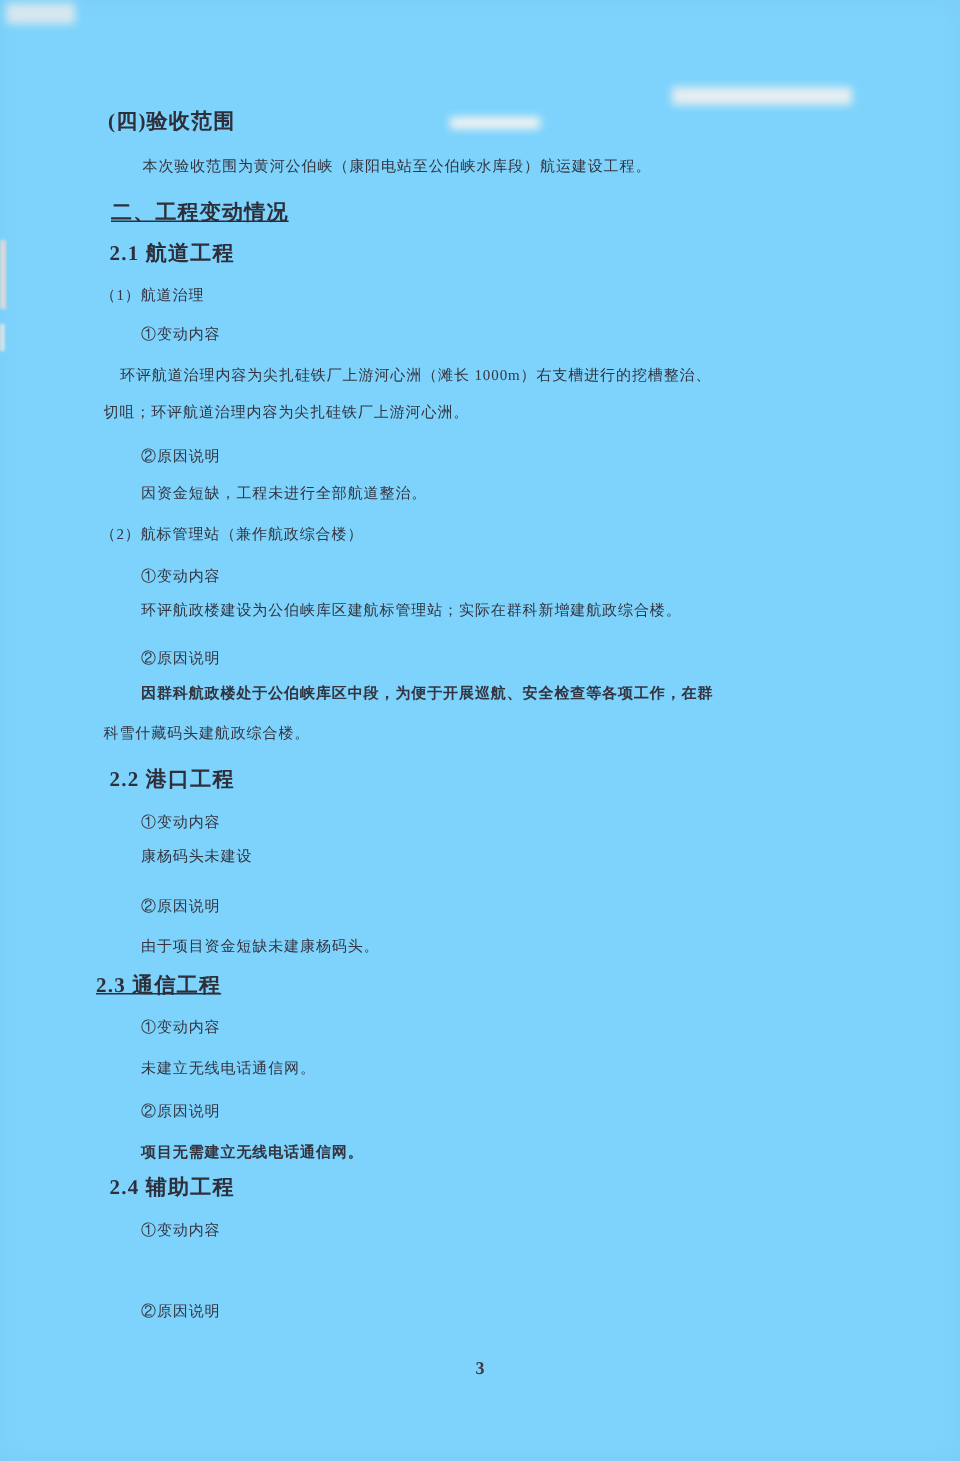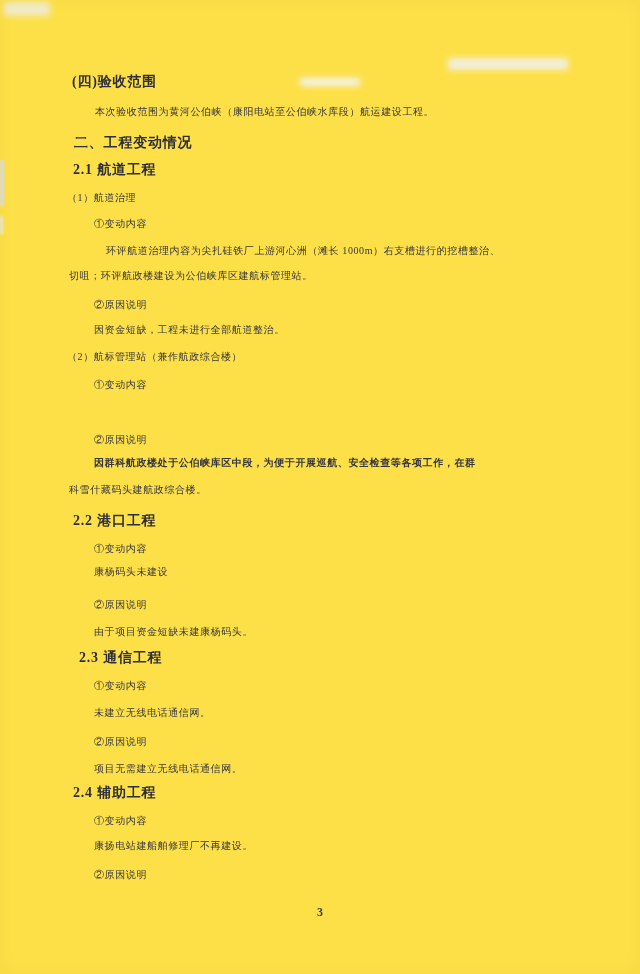--- a/index.html
+++ b/index.html
@@ -5,21 +5,21 @@
   html,body{margin:0;padding:0;}
   body{
     width:640px;height:974px;
     background:#f4f4f2;
     font-family:"Liberation Serif","DejaVu Serif",serif;
     overflow:hidden;
   }
   .page{
     position:relative;
     width:640px;height:974px;
-    background:#fde047;
+    background:#7dd3fc;
     box-shadow:inset 0 0 18px rgba(0,0,0,0.03);
     overflow:hidden;
   }
   .line{
     position:absolute;
     white-space:nowrap;
     font-size:10px;
     line-height:20px;
     color:#343540;
     letter-spacing:0.6px;
@@ -52,43 +52,43 @@
 <div class="page">
 
   <div class="smudge sm-topleft"></div>
   <div class="smudge sm-topright"></div>
   <div class="smudge sm-topright2"></div>
   <div class="smudge sm-leftedge"></div>
   <div class="smudge sm-leftedge2"></div>
 
   <div class="line b" style="left:72px;top:72px;">(四)验收范围</div>
   <div class="line" style="left:95px;top:102px;">本次验收范围为黄河公伯峡（康阳电站至公伯峡水库段）航运建设工程。</div>
-  <div class="line b" style="left:74px;top:133px;">二、工程变动情况</div>
+  <div class="line b" style="left:74px;top:133px;text-decoration:underline;">二、工程变动情况</div>
   <div class="line b" style="left:73px;top:160px;">2.1 航道工程</div>
   <div class="line" style="left:67px;top:188px;">（1）航道治理</div>
   <div class="line" style="left:94px;top:214px;">①变动内容</div>
-  <div class="line" style="left:106px;top:241px;">环评航道治理内容为尖扎硅铁厂上游河心洲（滩长 1000m）右支槽进行的挖槽整治、</div>
-  <div class="line" style="left:69px;top:266px;">切咀；环评航政楼建设为公伯峡库区建航标管理站。</div>
+  <div class="line" style="left:80px;top:241px;">环评航道治理内容为尖扎硅铁厂上游河心洲（滩长 1000m）右支槽进行的挖槽整治、</div>
+  <div class="line" style="left:69px;top:266px;">切咀；环评航道治理内容为尖扎硅铁厂上游河心洲。</div>
   <div class="line" style="left:94px;top:295px;">②原因说明</div>
   <div class="line" style="left:94px;top:320px;text-align:right;">因资金短缺，工程未进行全部航道整治。</div>
   <div class="line" style="left:67px;top:347px;">（2）航标管理站（兼作航政综合楼）</div>
   <div class="line" style="left:94px;top:375px;">①变动内容</div>
+  <div class="line" style="left:94px;top:398px;">环评航政楼建设为公伯峡库区建航标管理站；实际在群科新增建航政综合楼。</div>
   <div class="line" style="left:94px;top:430px;">②原因说明</div>
   <div class="line" style="left:94px;top:453px;font-weight:bold;">因群科航政楼处于公伯峡库区中段，为便于开展巡航、安全检查等各项工作，在群</div>
   <div class="line" style="left:69px;top:480px;">科雪什藏码头建航政综合楼。</div>
   <div class="line b" style="left:73px;top:511px;">2.2 港口工程</div>
   <div class="line" style="left:94px;top:539px;">①变动内容</div>
   <div class="line" style="left:94px;top:563px;font-family:Liberation Mono, monospace;">康杨码头未建设</div>
   <div class="line" style="left:94px;top:595px;">②原因说明</div>
   <div class="line" style="left:94px;top:622px;">由于项目资金短缺未建康杨码头。</div>
-  <div class="line b" style="left:79px;top:648px;">2.3 通信工程</div>
+  <div class="line b" style="left:64px;top:648px;text-decoration:underline;">2.3 通信工程</div>
   <div class="line" style="left:94px;top:676px;">①变动内容</div>
   <div class="line" style="left:94px;top:703px;">未建立无线电话通信网。</div>
   <div class="line" style="left:94px;top:732px;">②原因说明</div>
-  <div class="line" style="left:94px;top:759px;">项目无需建立无线电话通信网。</div>
+  <div class="line" style="left:94px;top:759px;font-weight:bold;">项目无需建立无线电话通信网。</div>
   <div class="line b" style="left:73px;top:783px;">2.4 辅助工程</div>
   <div class="line" style="left:94px;top:811px;">①变动内容</div>
-  <div class="line" style="left:94px;top:836px;">康扬电站建船舶修理厂不再建设。</div>
   <div class="line" style="left:94px;top:865px;">②原因说明</div>
 
   <div class="pageno">3</div>
 
 </div>
 
 </body></html>

